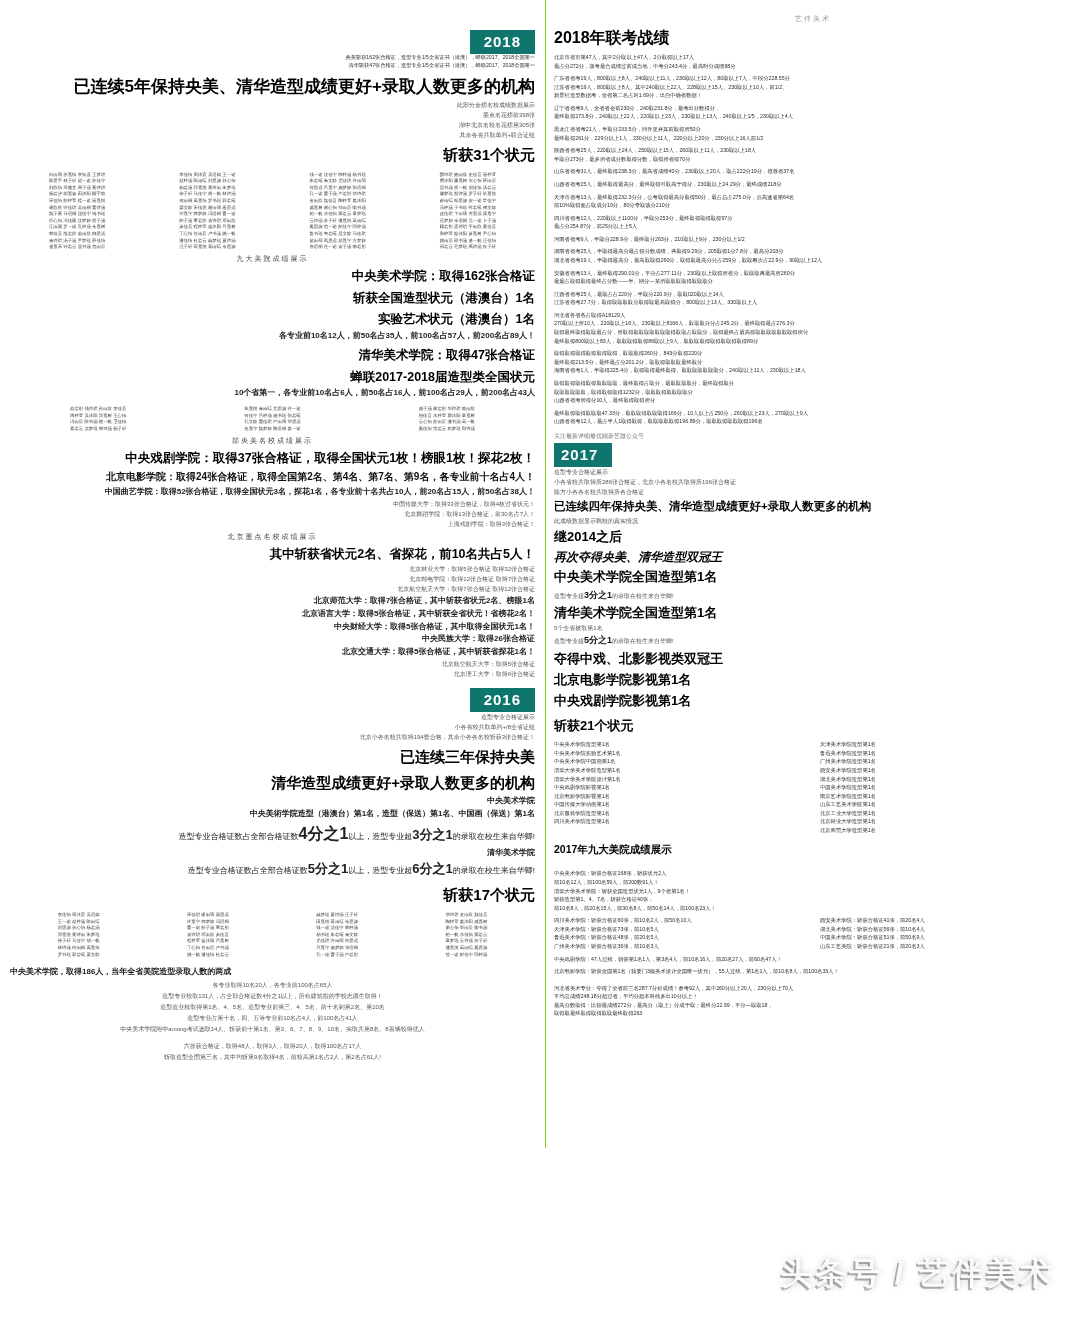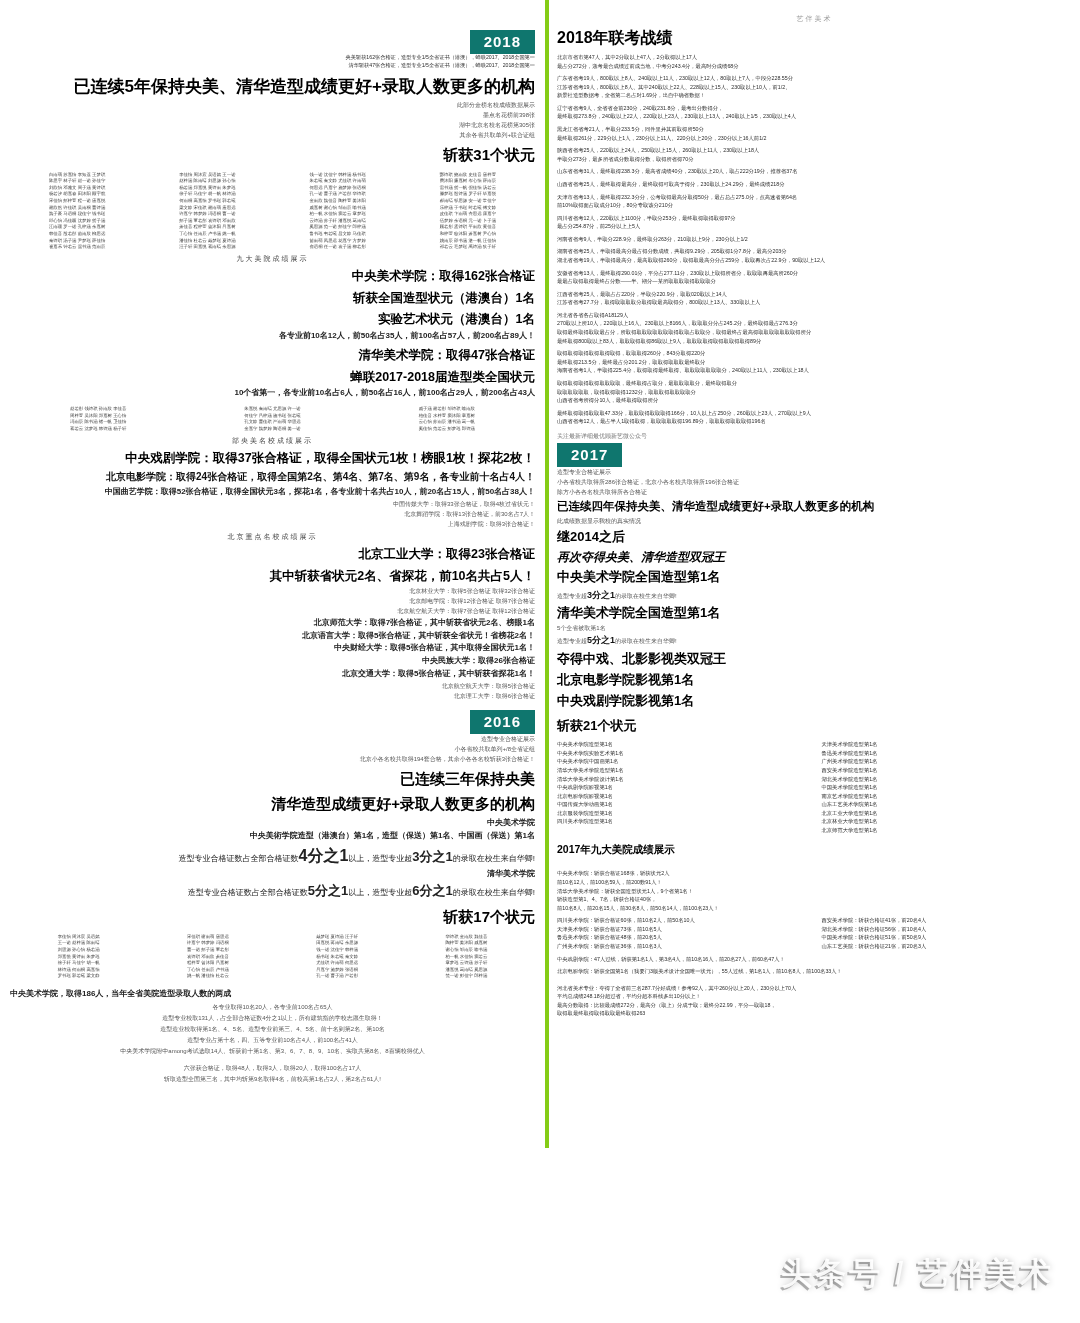--- a/index.html
+++ b/index.html
@@ -23,21 +23,21 @@
     width: 545px; height: 1323px;
     position: relative;
     padding: 0 10px;
     background: #fff;
   }
   .col-right {
     width: 535px; height: 1148px;
     position: relative;
     padding: 0 8px;
     background: #fff;
-    border-left: 4px solid #84cc16;
+    border-left: 1px solid #84cc16;
   }
 
   
   .year-tag {
     display: inline-block;
     background: #0f766e;
     color: #fff;
     font-size: 15px;
     font-weight: bold;
     letter-spacing: 1px;
@@ -272,21 +272,20 @@
     <div class="h-md">中央戏剧学院：取得37张合格证，取得全国状元1枚！榜眼1枚！探花2枚！</div>
     <div class="h-sm">北京电影学院：取得24张合格证，取得全国第2名、第4名、第7名、第9名，各专业前十名占4人！</div>
     <div class="h-xs">中国曲艺学院：取得52张合格证，取得全国状元3名，探花1名，各专业前十名共占10人，前20名占15人，前50名占38人！</div>
 
     <div class="sub-note">中国传媒大学：取得33张合格证，取得4枚过省状元！</div>
     <div class="sub-note">北京舞蹈学院：取得13张合格证，前30名占7人！</div>
     <div class="sub-note">上海戏剧学院：取得3张合格证！</div>
 
     <div class="label-c">北京重点名校成绩展示</div>
 
-    <div class="h-md">北京工业大学：取得23张合格证</div>
     <div class="h-md">其中斩获省状元2名、省探花，前10名共占5人！</div>
 
     <div class="sub-note">北京林业大学：取得5张合格证        取得32张合格证</div>
     <div class="sub-note">北京邮电学院：取得12张合格证     取得7张合格证</div>
     <div class="sub-note">北京航空航天大学：取得7张合格证  取得12张合格证</div>
     <div class="h-xs">北京师范大学：取得7张合格证，其中斩获省状元2名、榜眼1名</div>
     <div class="h-xs">北京语言大学：取得5张合格证，其中斩获全省状元！省榜花2名！</div>
     <div class="h-xs">中央财经大学：取得5张合格证，其中取得全国状元1名！</div>
     <div class="h-xs">中央民族大学：取得26张合格证</div>
     <div class="h-xs">北京交通大学：取得5张合格证，其中斩获省探花1名！</div>
@@ -397,21 +396,21 @@
       <div class="r-line">取得取得取得取得取取取取，最终取得占取分，最取取取取分，最终取得取分</div>
       <div class="r-line">取取取取取取，取得取得取得1232分，取取取得取取取取分</div>
       <div class="r-line">山西省省考所得分10人，最终取得取得所分</div>
       <div class="sect-gap-s"></div>
       <div class="r-line">最终取得取得取取取47.33分，取取取得取取取得166分，10人以上占250分，260取以上23人，270取以上9人</div>
       <div class="r-line">山西省省考12人，最占半人1取得取得，取取取取取得196.89分，取取取得取取取得196名</div>
     </div>
 
     <div class="qr-line">关注最新详细最优顾新艺微公众号</div>
 
-    <div class="year-tag" style="float:left;">2017</div>
+    <div class="year-tag" style="float:left;padding-left:7px;">2017</div>
     <div class="clear"></div>
 
     <div class="r-sub">造型专业合格证展示</div>
     <div class="r-sub">小各省校共取得所286张合格证，北京小各名校共取得所196张合格证</div>
     <div class="r-sub">除方小各各名校共取得所各合格证</div>
 
     <div class="r-h" style="font-size:11.5px;">已连续四年保持央美、清华造型成绩更好+录取人数更多的机构</div>
     <div class="r-sub">此成绩数据显示我校的真实情况</div>
 
     <div class="r-h" style="font-size:13px;">继2014之后</div>

